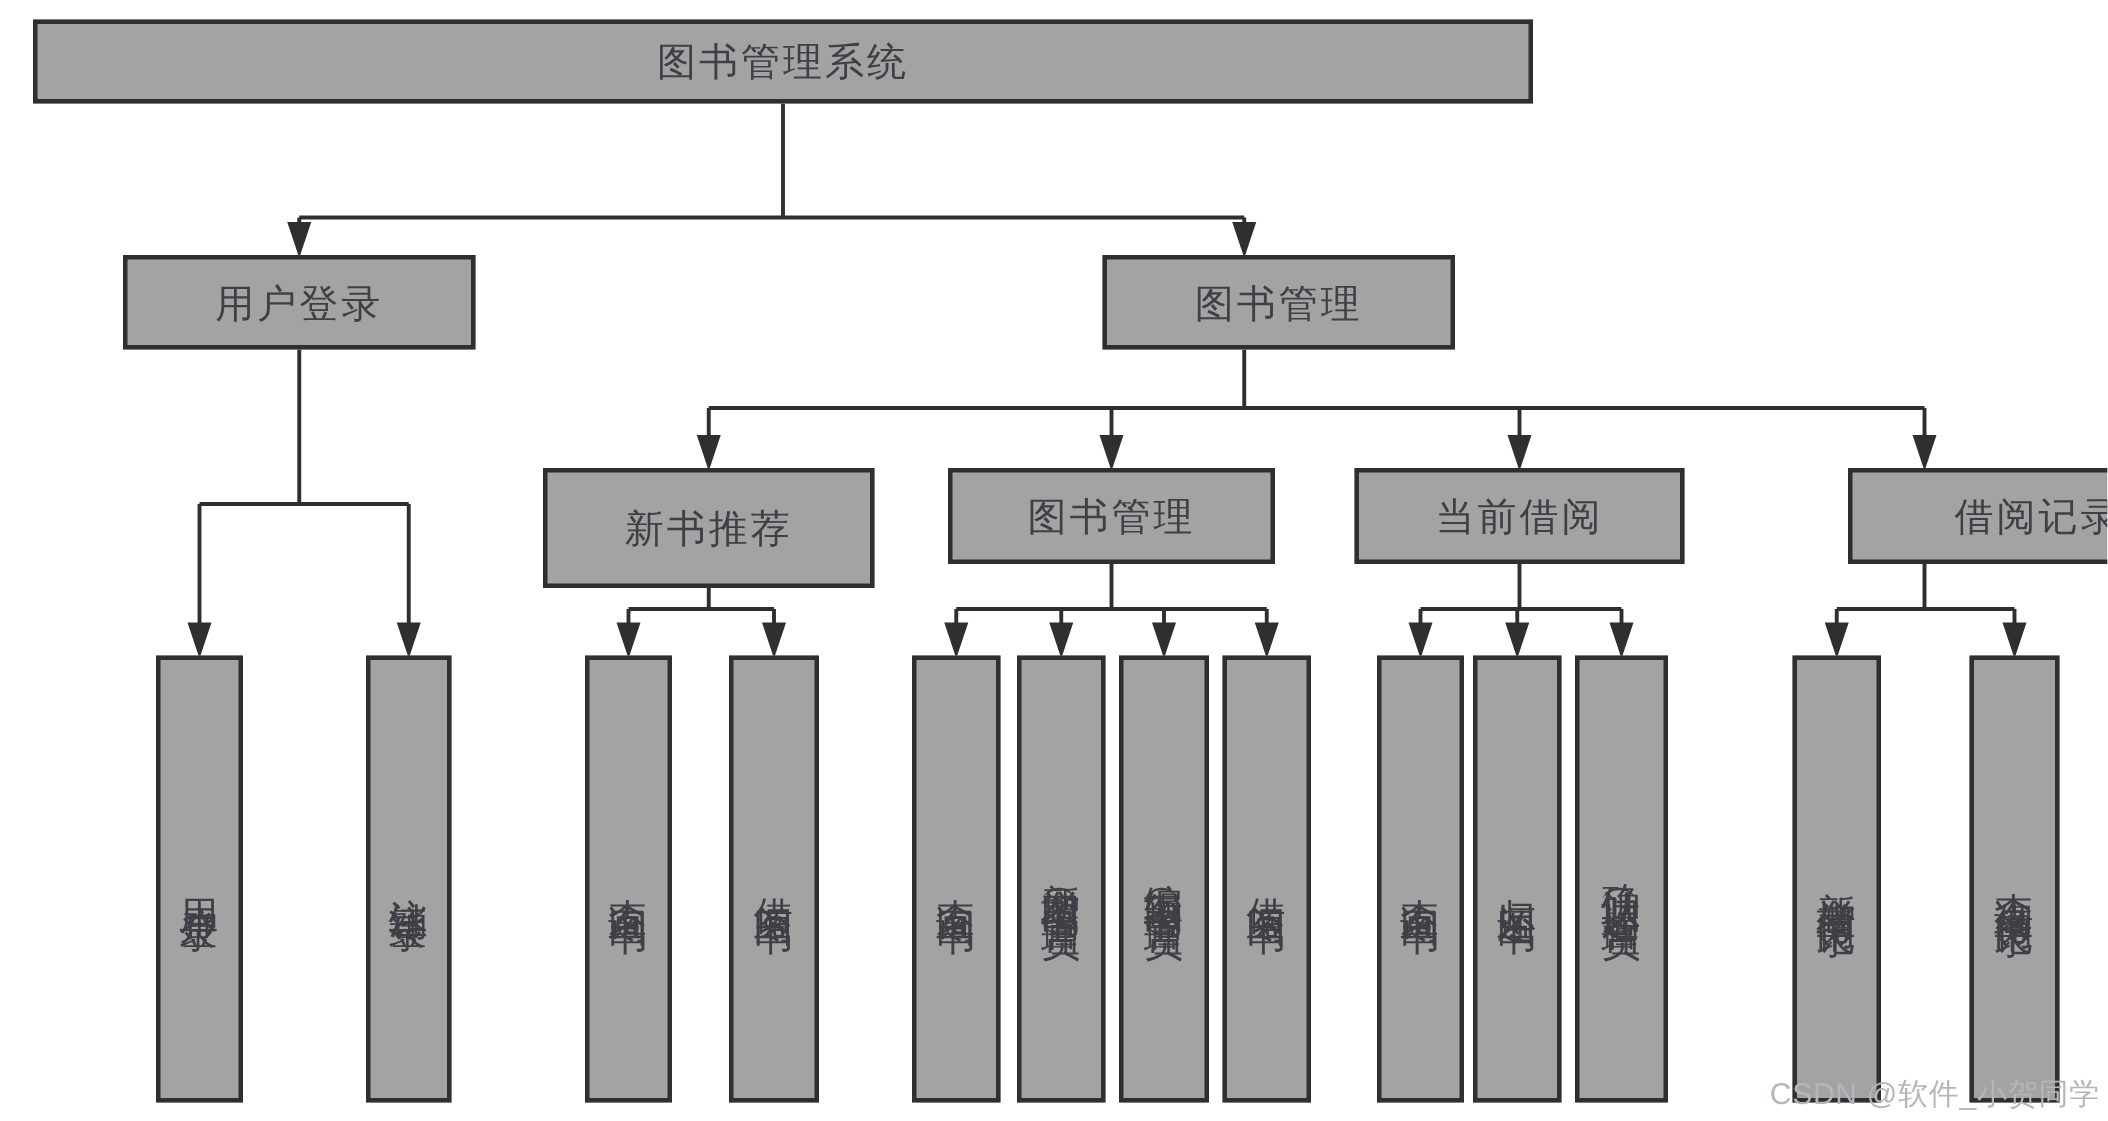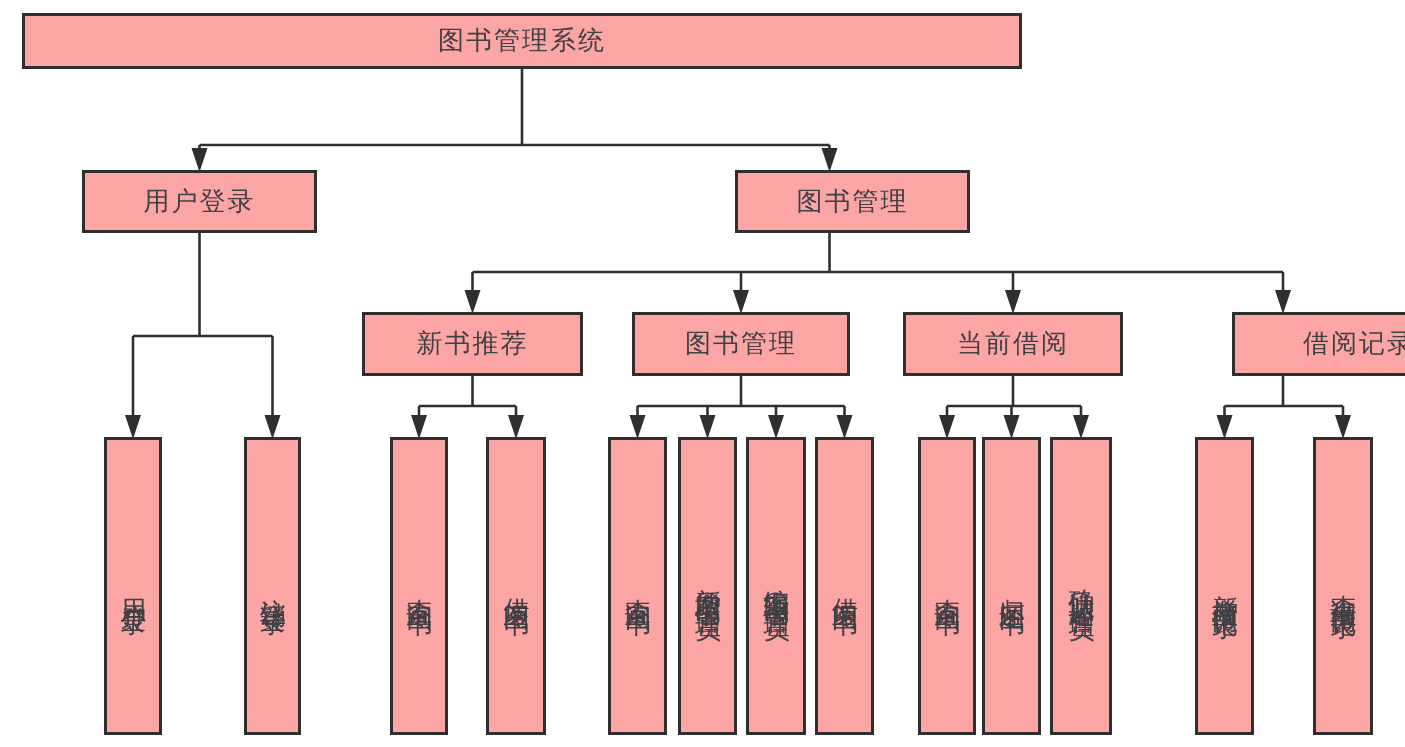--- a/index.html
+++ b/index.html
@@ -20,28 +20,27 @@
     left: 0;
     top: 0;
     width: 1405px;
     height: 747px;
     pointer-events: none;
   }
   .node {
     position: absolute;
     box-sizing: border-box;
     border: 3px solid var(--line, #2f2f2f);
-    background: #fca5a5;
+    background: #a3a3a3;
     display: flex;
     align-items: center;
     justify-content: center;
     color: var(--text, #3f3f46);
     font-size: 26px;
     line-height: 1;
-    font-family: Liberation Serif, serif;
   }
   .hbox {
     letter-spacing: 2px;
     white-space: nowrap;
   }
   .vbox {
     writing-mode: vertical-rl;
     text-orientation: mixed;
     letter-spacing: 4px;
     white-space: nowrap;
@@ -114,32 +113,33 @@
       <polygon points="1216.5,415 1232.5,415 1224.5,439" fill="#2f2f2f"></polygon>
       <line x1="1343" y1="406" x2="1343" y2="417" stroke="#2f2f2f" stroke-width="2.6"></line>
       <polygon points="1335,415 1351,415 1343,439" fill="#2f2f2f"></polygon>
     </svg>
 
   <div class="node hbox" id="root-node" style="left:22px; top:13px; width:1000px; height:56px;">图书管理系统</div>
 
   <div id="nodes">
       <div class="node hbox" style="left: 82px; top: 170px; width: 235px; height: 63px;">用户登录</div>
       <div class="node hbox" style="left: 735px; top: 170px; width: 235px; height: 63px;">图书管理</div>
-      <div class="node hbox" style="left: 362px; top: 312px; width: 221px; height: 64px;">新书推荐</div>
+      <div class="node hbox" style="left: 362px; top: 312px; width: 221px; height: 80px;">新书推荐</div>
       <div class="node hbox" style="left: 632px; top: 312px; width: 218px; height: 64px;">图书管理</div>
       <div class="node hbox" style="left: 903px; top: 312px; width: 220px; height: 64px; text-align: center;">当前借阅</div>
       <div class="node hbox" style="left: 1232px; top: 312px; width: 222px; height: 64px; padding-left: 32px;">借阅记录</div>
       <div class="node vbox" style="left: 104px; top: 437px; width: 58px; height: 298px;">用户登录</div>
       <div class="node vbox" style="left: 244px; top: 437px; width: 57px; height: 298px;">注销登录</div>
       <div class="node vbox" style="left: 390px; top: 437px; width: 58px; height: 298px;">查询图书</div>
       <div class="node vbox" style="left: 486px; top: 437px; width: 60px; height: 298px;">借阅图书</div>
       <div class="node vbox" style="left: 608px; top: 437px; width: 59px; height: 298px;">查询图书</div>
       <div class="node vbox" style="left: 678px; top: 437px; width: 59px; height: 298px;">新增图书（管理员）</div>
       <div class="node vbox" style="left: 746px; top: 437px; width: 60px; height: 298px;">编辑图书（管理员）</div>
       <div class="node vbox" style="left: 815px; top: 437px; width: 59px; height: 298px;">借阅图书</div>
       <div class="node vbox" style="left: 918px; top: 437px; width: 58px; height: 298px;">查询图书</div>
       <div class="node vbox" style="left: 982px; top: 437px; width: 59px; height: 298px;">归还图书</div>
       <div class="node vbox" style="left: 1050px; top: 437px; width: 62px; height: 298px;">确认归还（管理员）</div>
       <div class="node vbox" style="left: 1195px; top: 437px; width: 59px; height: 298px;">新增借阅记录</div>
       <div class="node vbox" style="left: 1313px; top: 437px; width: 60px; height: 298px;">查询借阅记录</div>
     </div>
 
+  <div class="watermark">CSDN @软件_小贺同学</div>
 </div>
 
 </body></html>

